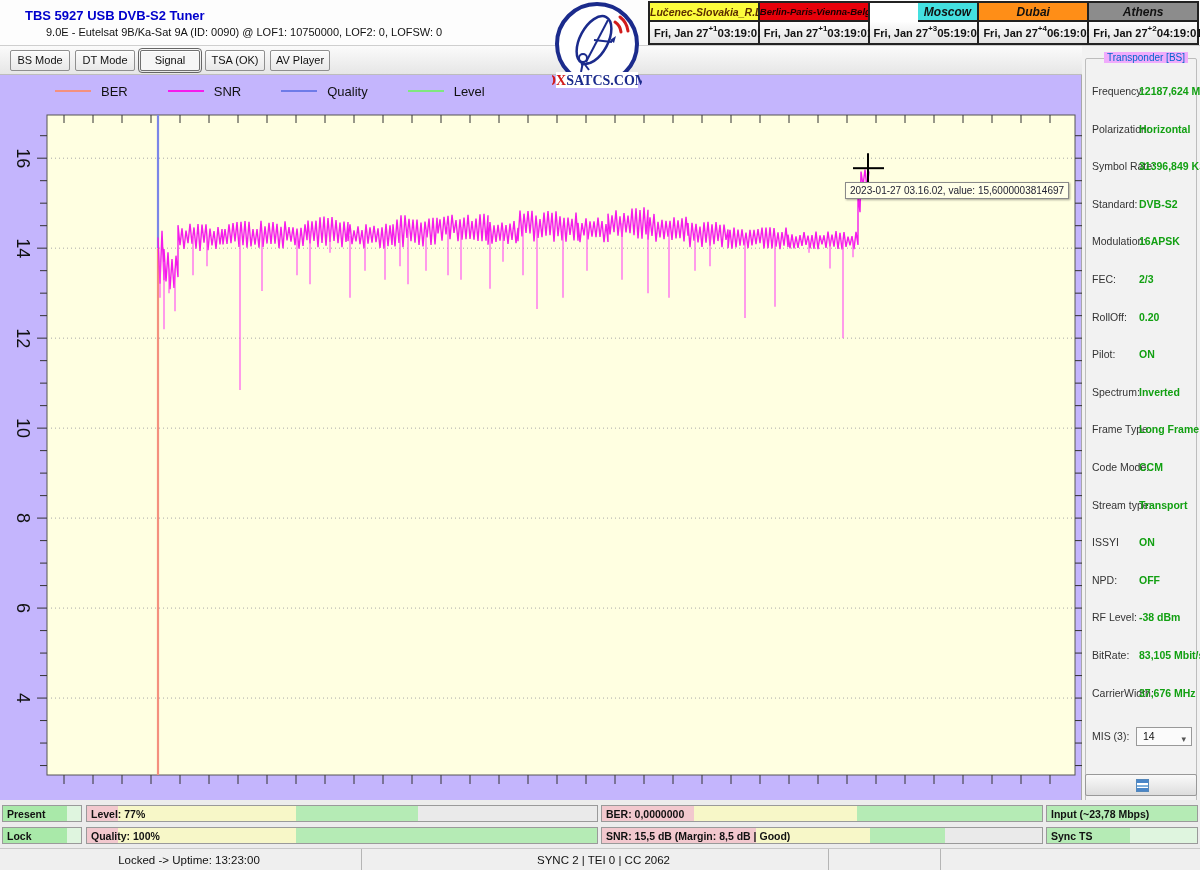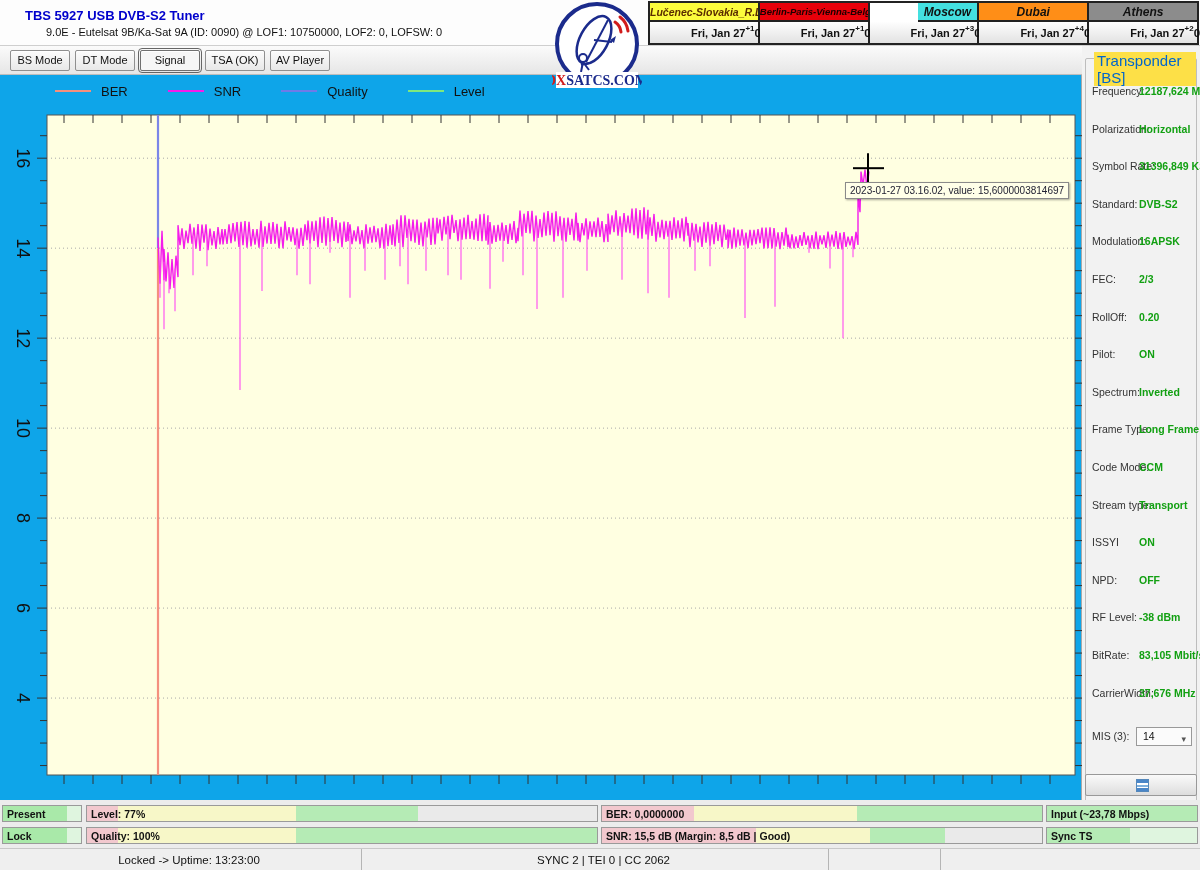--- a/index.html
+++ b/index.html
@@ -11,45 +11,45 @@
   #app-subtitle { position:absolute; left:46px; top:26px; font-size:11px; color:#111; }
 
   
   #clock-panel { position:absolute; left:648px; top:1px; width:551px; height:44px; display:flex; border:2px solid #222; background:#fff; }
   .clock-cell { flex:1 1 0; display:flex; flex-direction:column; border-right:2px solid #222; min-width:0; }
   .clock-cell:last-child { border-right:none; }
   .clock-city { height:19px; line-height:18px; text-align:center; font-weight:bold; font-style:italic; font-size:12px; color:#111; border-bottom:2px solid #222; white-space:nowrap; overflow:hidden; }
   .clock-cell:nth-child(1) .clock-city { font-size:10.5px; color:#5a2d00; }
   .clock-cell:nth-child(2) .clock-city { font-size:9.5px; color:#1a0000; }
   .clock-bottom { flex:1; display:flex; align-items:center; background:linear-gradient(#FEFEFE,#E2E2E2); padding:0 4px; font-weight:bold; font-size:11px; color:#111; white-space:nowrap; }
-  .clock-date { flex:0 0 auto;margin-left:37px; }
+  .clock-date { flex:0 0 auto; }
   .clock-offset { flex:1; text-align:center; font-size:8px; vertical-align:top; position:relative; top:-4px; }
   .clock-time { flex:0 0 auto; font-size:11.5px; }
 
   
   #logo { position:absolute; left:552px; top:2px; width:90px; height:90px; z-index:6; }
 
   
   #tabbar { position:absolute; left:0; top:46px; width:1082px; height:29px; background:linear-gradient(#FBFBFB,#E6E6E6); border-bottom:1px solid #BDBDBD; }
   .tab-btn { position:absolute; top:4px; height:21px; width:60px; font-size:11px; color:#111; background:linear-gradient(#FCFCFC,#E8E8E8); border:1px solid #8F8F8F; border-radius:2px; text-align:center; line-height:19px; cursor:default; box-shadow:0 1px 0 #fff inset; }
   .tab-btn.active { background:#F6F6F6; outline:1px solid #666; outline-offset:1px; border-color:#707070; }
 
   
-  #content { position:absolute; left:0; top:75px; width:1082px; height:725px; background:#0ea5e9; border-right:1px solid #A8A8A8; }
+  #content { position:absolute; left:0; top:75px; width:1082px; height:725px; background:#c4b5fd; border-right:1px solid #A8A8A8; }
   #legend { position:absolute; left:55px; top:6px; height:20px; display:flex; align-items:center; }
   .legend-item { display:flex; align-items:center; margin-right:40px; }
   .legend-line { width:36px; height:0; border-top:2px solid; margin-right:10px; }
   .legend-label { font-size:13px; color:#111; }
   #chart-svg { position:absolute; left:0; top:0; }
   #tooltip { position:absolute; left:845px; top:107px; background:#FFFFE8; border:1px solid #8a8a8a; box-shadow:1px 1px 2px rgba(0,0,0,.35); font-size:10px; color:#223; padding:2px 4px; white-space:nowrap; z-index:4; }
 
   
   #sidebar { position:absolute; left:1082px; top:46px; width:118px; height:754px; background:#F2F2F2; }
   #groupbox { position:absolute; left:3px; top:12px; width:112px; height:756px; border:1px solid #BDBDBD; border-radius:2px; }
-  #groupbox-title { position:absolute; left:8px; top:-7px; background:#fde047; padding:0 3px; font-size:15px; color:#0066CC; }
+  #groupbox-title { position:absolute; left:18px; top:-7px; background:#f0abfc; padding:0 3px; font-size:10px; color:#0066CC; }
   .tp-row { position:absolute; left:0; width:100%; }
   .tp-label { position:absolute; left:6px; font-size:10.5px; color:#333; white-space:nowrap; }
   .tp-value { position:absolute; left:53px; font-size:10.5px; font-weight:bold; color:#12A012; white-space:nowrap; }
   #mis-row { position:absolute; left:0; top:668px; width:100%; height:20px; }
   #mis-label { position:absolute; left:6px; top:3px; font-size:10.5px; color:#333; }
   #mis-select { position:absolute; left:50px; top:0; width:56px; height:19px; background:#FBFBFB; border:1px solid #999; font-size:10.5px; color:#111; line-height:17px; padding-left:6px; }
   #mis-chevron { position:absolute; right:5px; top:3px; font-size:9px; color:#555; }
   #sidebar-button { position:absolute; left:3px; top:728px; width:112px; height:22px; background:linear-gradient(#FAFAFA,#DDDDDD); border:1px solid #999; border-radius:2px; }
   #stripes-icon { position:absolute; left:50px; top:4px; width:13px; height:13px; border:1px solid #5588BB; background:linear-gradient(#4A86C8 0 30%, #FFFFFF 30% 45%, #7FB0DD 45% 60%, #FFFFFF 60% 72%, #4A86C8 72% 100%); }
 

